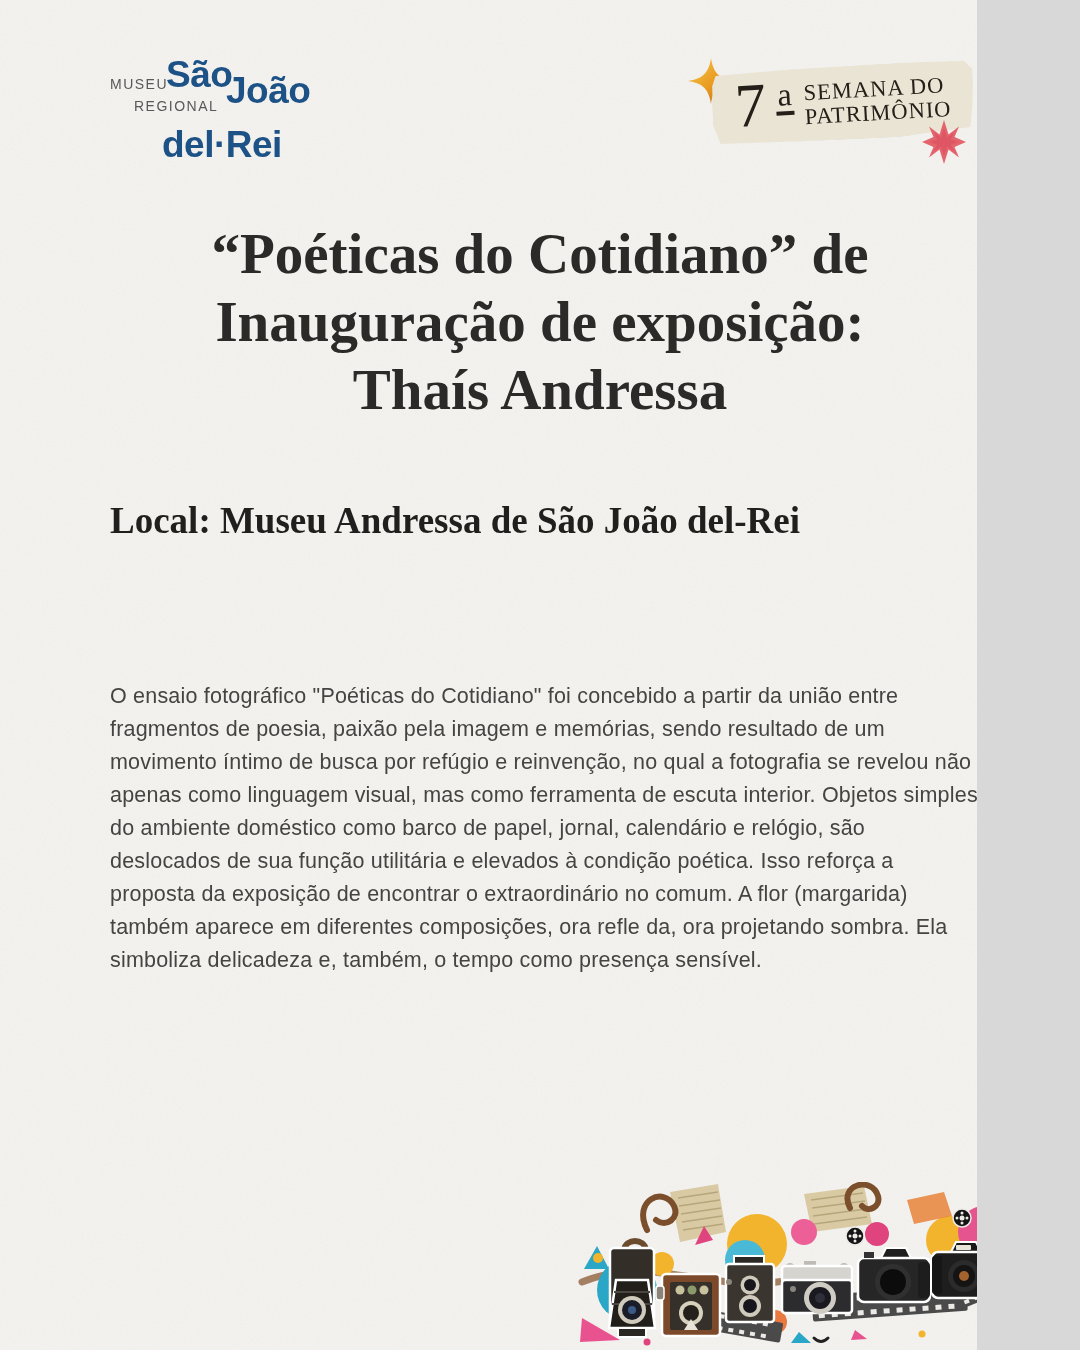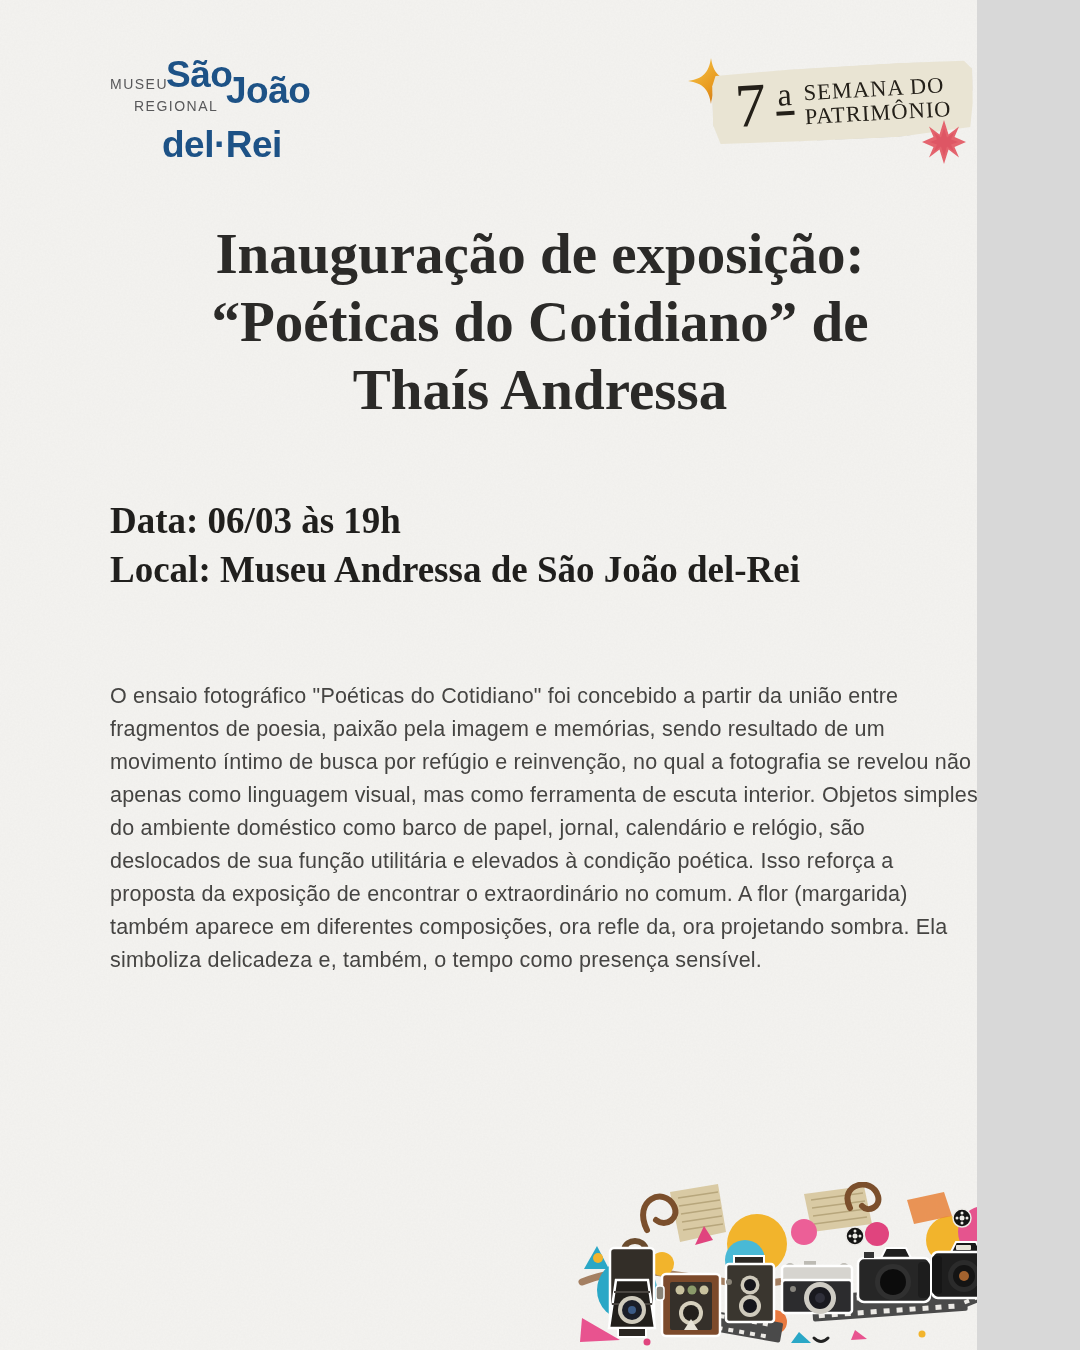--- a/index.html
+++ b/index.html
@@ -103,27 +103,26 @@
         <span>PATRIMÔNIO</span>
       </span>
     </div>
     <svg class="star star-red" viewBox="0 0 44 44">
       <polygon points="22,0 26.5,14.5 37,6.5 32.5,17 44,22 32.5,27 37,37.5 26.5,29.5 22,44 17.5,29.5 7,37.5 11.5,27 0,22 11.5,17 7,6.5 17.5,14.5" fill="#e4646e"></polygon>
       <polygon points="22,8 25,17.5 32,12.5 29,19.5 36,22 29,24.5 32,31.5 25,26.5 22,36 19,26.5 12,31.5 15,24.5 8,22 15,19.5 12,12.5 19,17.5" fill="#d84b5c" opacity="0.55"></polygon>
     </svg>
   </div>
 
   <div class="title">
+    <div>“Poéticas do Cotidiano” de</div>
     <div>Inauguração de exposição:</div>
-    <div>“Poéticas do Cotidiano” de</div>
     <div>Thaís Andressa</div>
   </div>
 
   <div class="details">
-    <div>Data: 06/03 às 19h</div>
     <div>Local: Museu Andressa de São João del-Rei</div>
   </div>
 
   <p class="body-text">O ensaio fotográfico "Poéticas do Cotidiano" foi concebido a partir da união entre fragmentos de poesia, paixão pela imagem e memórias, sendo resultado de um movimento íntimo de busca por refúgio e reinvenção, no qual a fotografia se revelou não apenas como linguagem visual, mas como ferramenta de escuta interior. Objetos simples do ambiente doméstico como barco de papel, jornal, calendário e relógio, são deslocados de sua função utilitária e elevados à condição poética. Isso reforça a proposta da exposição de encontrar o extraordinário no comum. A flor (margarida) também aparece em diferentes composições, ora refle da, ora projetando sombra. Ela simboliza delicadeza e, também, o tempo como presença sensível.</p>
 
   <svg class="collage" viewBox="0 0 528 168" xmlns="http://www.w3.org/2000/svg">
     <defs>
       <linearGradient id="phoneGrad" x1="0" y1="0" x2="0" y2="1">
         <stop offset="0" stop-color="#f0a8b8"></stop>
           <stop offset="0.5" stop-color="#f5e6c8"></stop>

